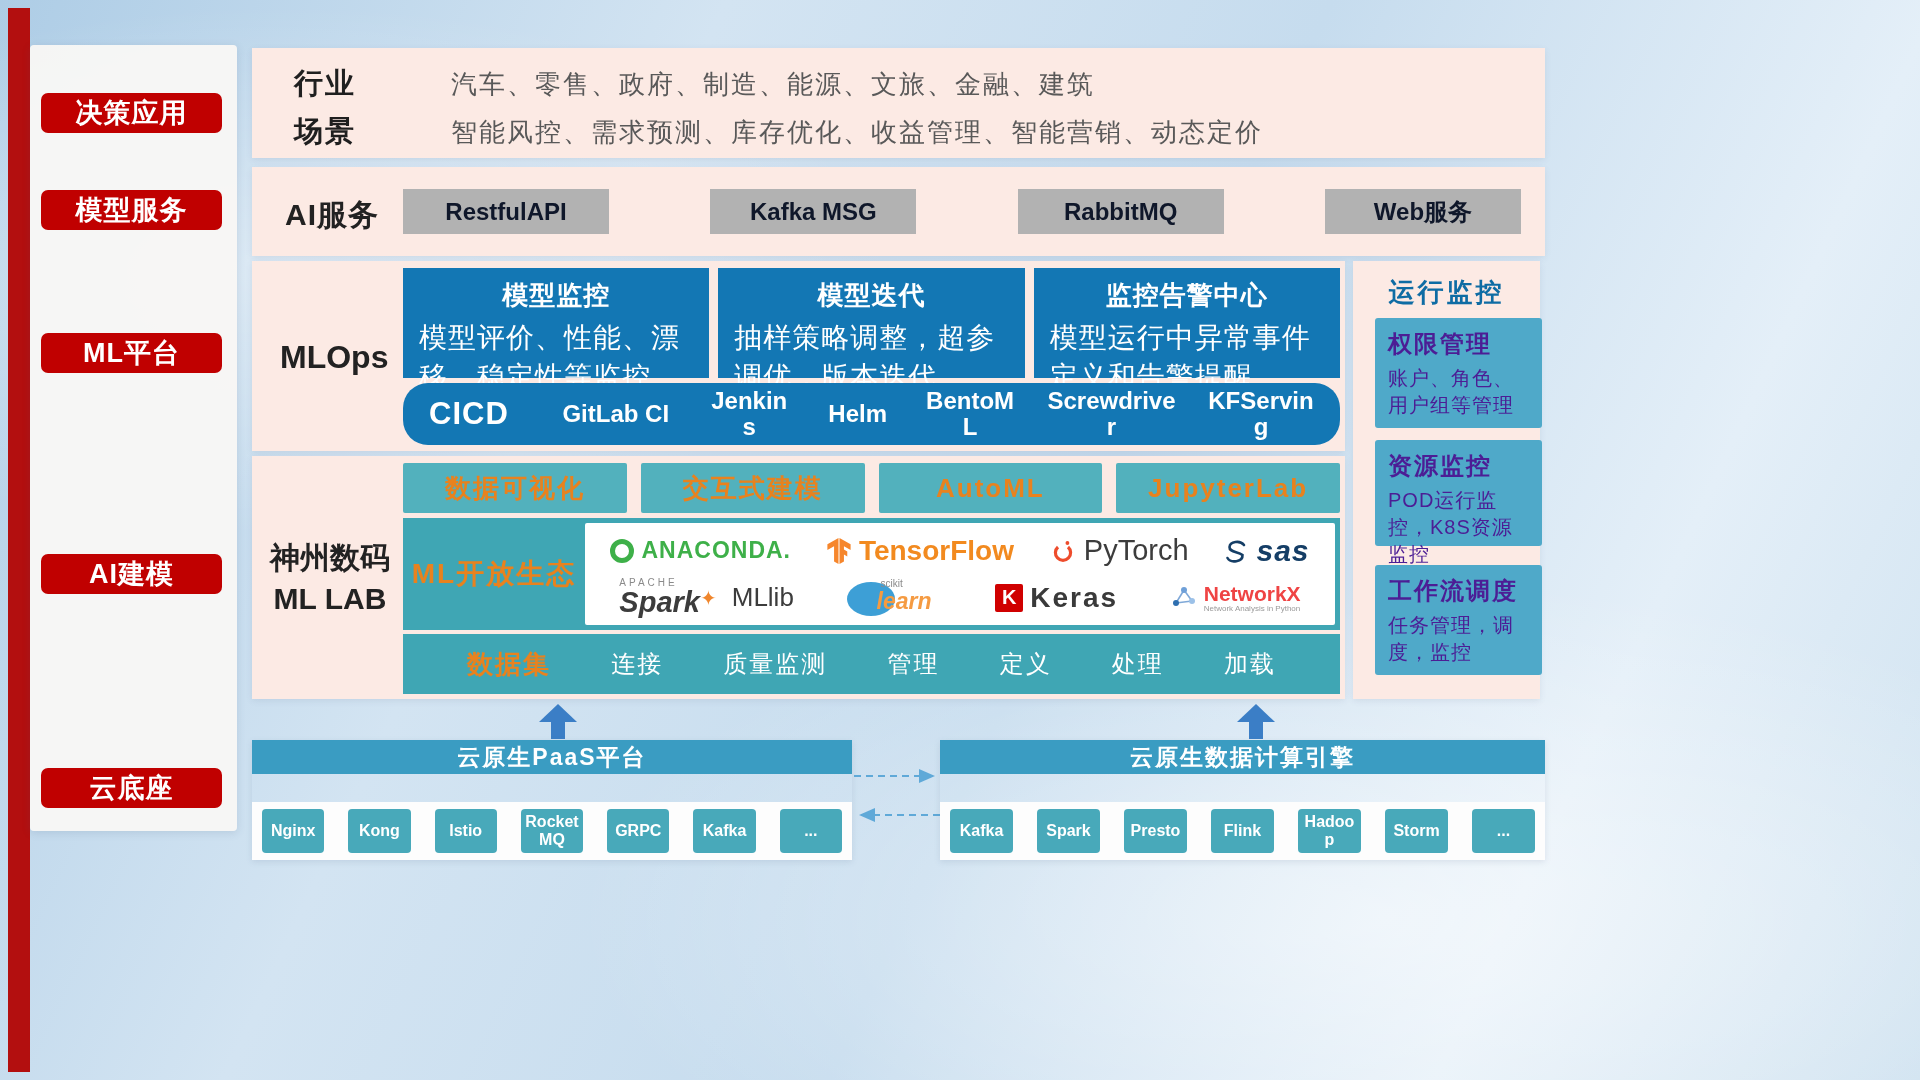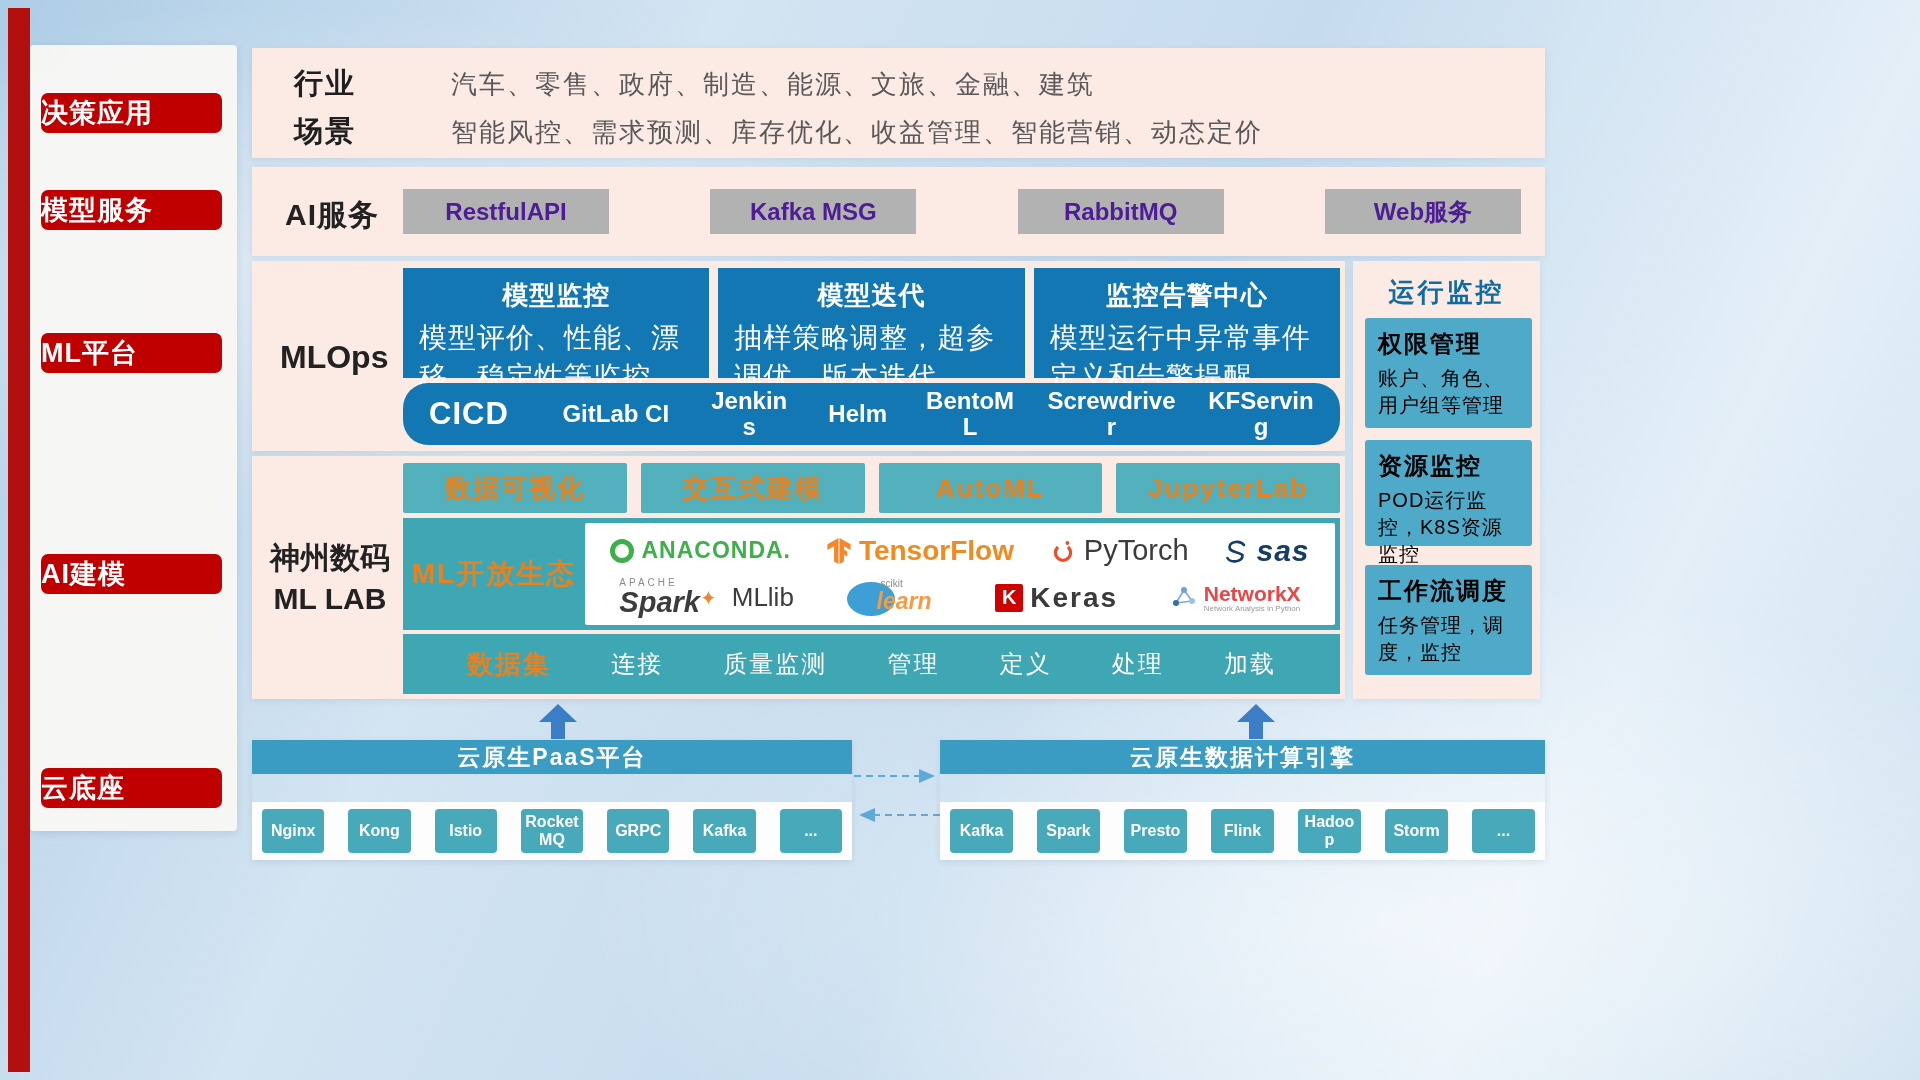--- a/index.html
+++ b/index.html
@@ -9,34 +9,34 @@
       radial-gradient(60% 45% at 72% 85%, rgba(255,255,255,.55), rgba(255,255,255,0) 70%),
       radial-gradient(45% 35% at 15% 25%, rgba(255,255,255,.45), rgba(255,255,255,0) 70%),
       linear-gradient(115deg,#aecde6 0%,#d3e4f2 30%,#c6dcee 55%,#e4eff8 80%,#cfe2f0 100%);}
   .abs{position:absolute;}
 
   
   .red-strip{left:8px;top:8px;width:22px;height:1064px;background:#b30f0f;}
   .sidebar{left:30px;top:45px;width:207px;height:786px;background:rgba(248,247,245,.96);
     border-radius:4px;box-shadow:0 2px 8px rgba(60,90,120,.15);}
   .red-btn{position:absolute;left:11px;width:181px;height:40px;background:#c00000;border-radius:7px;
-    color:#fff;font-size:27px;font-weight:bold;display:flex;align-items:center;
+    color:#fff;font-size:27px;font-weight:bold;display:flex;align-items:center;justify-content:center;
     letter-spacing:1px;}
 
   
   .pink{background:#fceae4;box-shadow:0 2px 6px rgba(90,110,140,.12);}
   .sec-label{font-weight:bold;color:#222;}
 
   
   .ind-row{position:absolute;left:42px;right:20px;display:flex;align-items:center;gap:35px;}
   .ind-label{font-size:29px;font-weight:bold;color:#1f1f1f;width:122px;letter-spacing:2px;}
   .ind-text{font-size:26px;color:#595959;letter-spacing:2px;}
 
   
-  .gray-btn{width:206px;height:45px;background:#b2b2b2;color:#4c1d95;font-size:24px;font-weight:bold;
+  .gray-btn{width:206px;height:45px;background:#b2b2b2;color:#0f172a;font-size:24px;font-weight:bold;
     display:flex;align-items:center;justify-content:center;}
 
   
   .blue{background:#1377b4;border-radius:25px;}
   .ml-card{flex:1;background:#1377b4;color:#fff;}
   .ml-card .t{font-size:26px;font-weight:bold;text-align:center;margin-top:10px;letter-spacing:1px;}
   .ml-card .d{font-size:28px;padding:6px 16px 0;line-height:1.38;letter-spacing:1px;}
   .cicd{display:flex;align-items:center;color:#fff;padding:0 26px;}
   .cicd-label{font-size:31px;font-weight:bold;letter-spacing:1px;}
   .cicd-tools{flex:1;display:flex;justify-content:space-between;align-items:center;margin-left:46px;}
@@ -71,21 +71,21 @@
   .keras-text{font-size:28px;color:#3a3a3a;font-weight:600;letter-spacing:2px;}
   .nx-stack{display:flex;flex-direction:column;line-height:1.1;}
   .nx-text{font-size:21px;font-weight:bold;color:#ef4444;}
   .nx-sub{font-size:8px;color:#9a9a9a;}
   .dataset{display:flex;align-items:center;color:#fff;padding:0 64px;justify-content:space-between;}
   .dataset-label{color:#e8821e;font-size:26px;font-weight:bold;letter-spacing:2px;}
   .dataset-item{font-size:24px;letter-spacing:2px;}
 
   
   .mon-title{text-align:center;color:#0e6ca4;font-size:26px;font-weight:bold;letter-spacing:3px;padding-top:14px;}
-  .mon-card{position:absolute;left:12px;width:167px;background:#4fa9c9;border-radius:3px;color:#000000;}
+  .mon-card{position:absolute;left:22px;width:167px;background:#4fa9c9;border-radius:3px;color:#4c1d95;}
   .mon-card .t{font-size:24px;font-weight:bold;padding:10px 13px 0;letter-spacing:2px;}
   .mon-card .d{font-size:20px;padding:5px 13px 0;line-height:1.35;letter-spacing:1px;}
 
   
   .arrow-up{width:38px;}
   .arrow-up .tri{width:0;height:0;border-left:19px solid transparent;border-right:19px solid transparent;
     border-bottom:18px solid #3b7ec6;}
   .arrow-up .stem{width:14px;height:17px;background:#3b7ec6;margin:0 auto;}
   .bottom-bar{height:34px;background:#3a9cc2;color:#fff;font-size:23px;font-weight:bold;
     display:flex;align-items:center;justify-content:center;letter-spacing:2px;}

